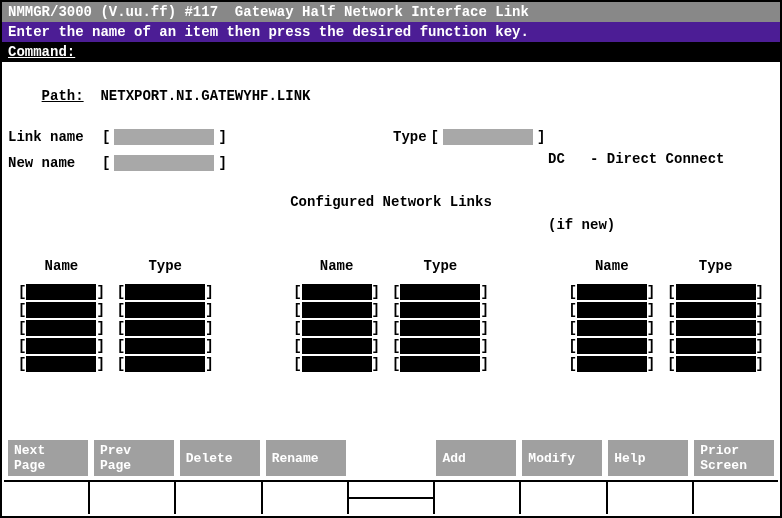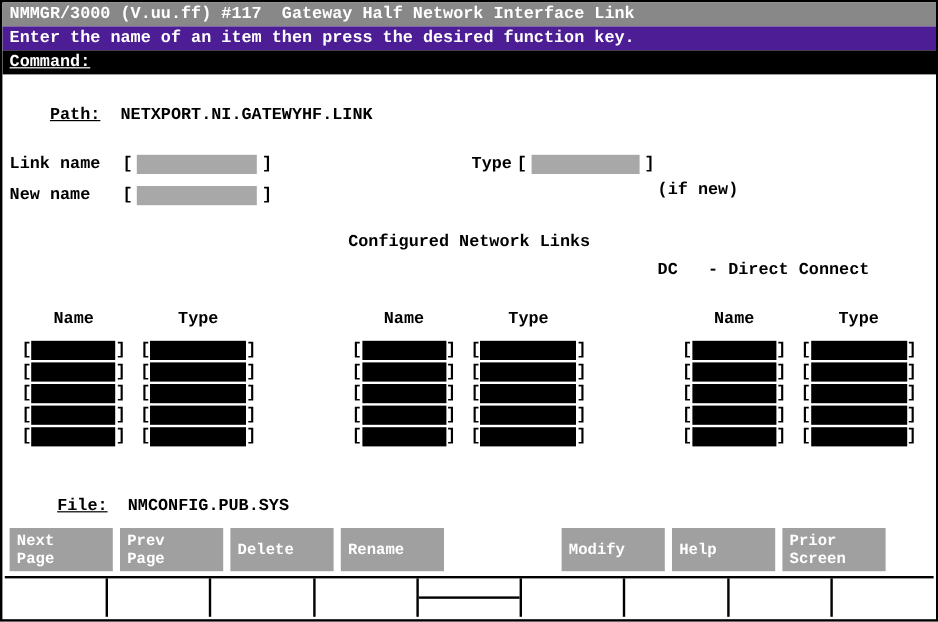--- a/index.html
+++ b/index.html
@@ -180,22 +180,22 @@
     </div>
     <div class="form-mid">
       <div class="form-row">
         <span>Type</span>
         <span class="bracket">[</span>
           <input class="field" style="width: 90px;" value="">
           <span class="bracket">]</span>
       </div>
     </div>
     <div class="form-right">
+      <div>DC   - Direct Connect</div>
       <div>(if new)</div>
-      <div>DC   - Direct Connect</div>
     </div>
   </div>
 
   <div class="section-title"><span>Configured Network Links</span></div>
 
   <div class="cols">
     <div class="colpair">
       <div class="col">
         <div class="col-h">Name</div>
         <div class="slot">
@@ -366,33 +366,31 @@
           </div>
         <div class="slot">
             <span class="bracket">[</span>
             <input class="slot-input type-w" value="" style="">
             <span class="bracket">]</span>
           </div>
       </div>
     </div>
   </div>
 
-  <div class="file-row">
-    <span class="lbl-u">File:</span><span>  </span><span>NMCONFIG.PUB.SYS</span>
-  </div>
 </div>
 
 <div class="fkeys">
   <button class="fkey">Next
 Page</button>
   <button class="fkey">Prev
 Page</button>
   <button class="fkey">Delete</button>
   <button class="fkey">Rename</button>
   <div class="fkey-spacer"></div>
+  <button class="fkey">Add</button>
   <button class="fkey">Modify</button>
   <button class="fkey">Help</button>
   <button class="fkey">Prior
 Screen</button>
 </div>
 
 <div class="status-strip">
   <div class="status-cell"></div>
   <div class="status-cell"></div>
   <div class="status-cell"></div>

